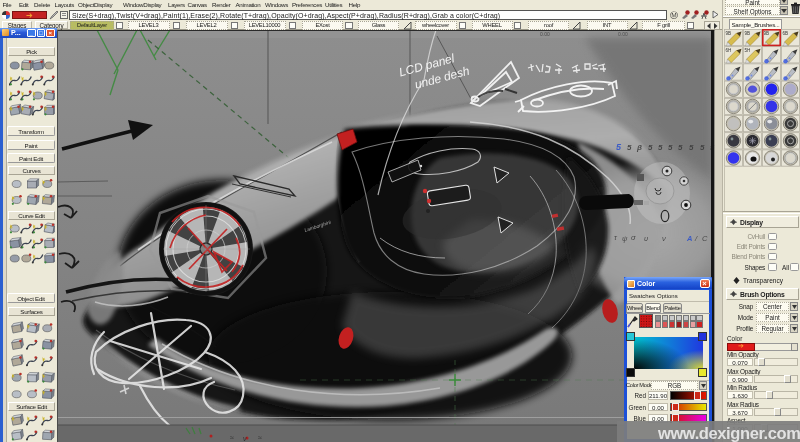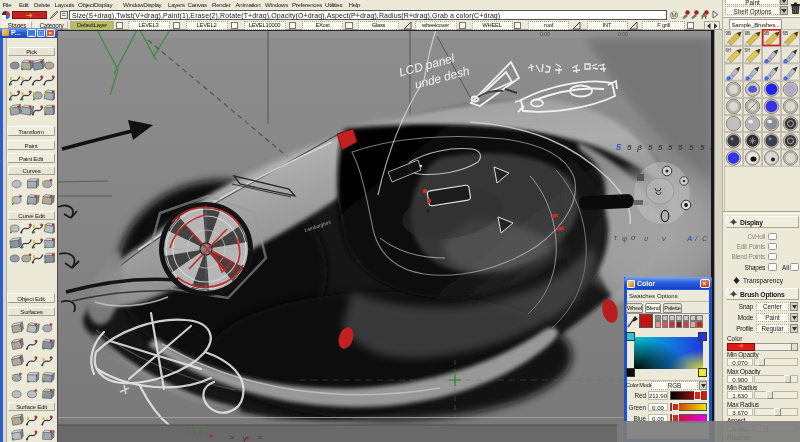--- a/index.html
+++ b/index.html
@@ -983,12 +983,13 @@
 <div class="tx" style="left:24px;top:126.7px;width:20px;text-align:center;font-size:6.1px;">0.00</div>
 <div class="ab" style="left:46px;top:125.5px;width:37px;height:8.5px;background:linear-gradient(90deg,#d01400,#e8e800);border:1px solid #555;"></div>
 <div class="ab" style="left:47.56px;top:125.5px;width:7px;height:8.5px;background:#cc2a1a;border:1px solid #eee;"></div>
 <div class="tx" style="left:0px;top:138px;width:22px;text-align:right;font-size:6.3px;">Blue</div>
 <div class="ab" style="left:24px;top:137px;width:20px;height:8.5px;background:#fdfdf6;border:1px solid #c0bcac;"></div>
 <div class="tx" style="left:24px;top:138.2px;width:20px;text-align:center;font-size:6.1px;">0.00</div>
 <div class="ab" style="left:46px;top:137px;width:37px;height:8.5px;background:linear-gradient(90deg,#d01400,#e800e8);border:1px solid #555;"></div>
 <div class="ab" style="left:47.56px;top:137px;width:7px;height:8.5px;background:#cc2a1a;border:1px solid #eee;"></div>
 </div>
 <div class="ab" style="left:617px;top:421px;width:183px;height:21px;background:rgba(125,125,125,0.92);"></div>
+<div class="tx" style="left:658px;top:424px;font-size:16.5px;font-weight:bold;color:rgba(242,242,242,0.85);letter-spacing:-0.4px;">www.dexigner.com</div>
 </div>
 </body></html>

